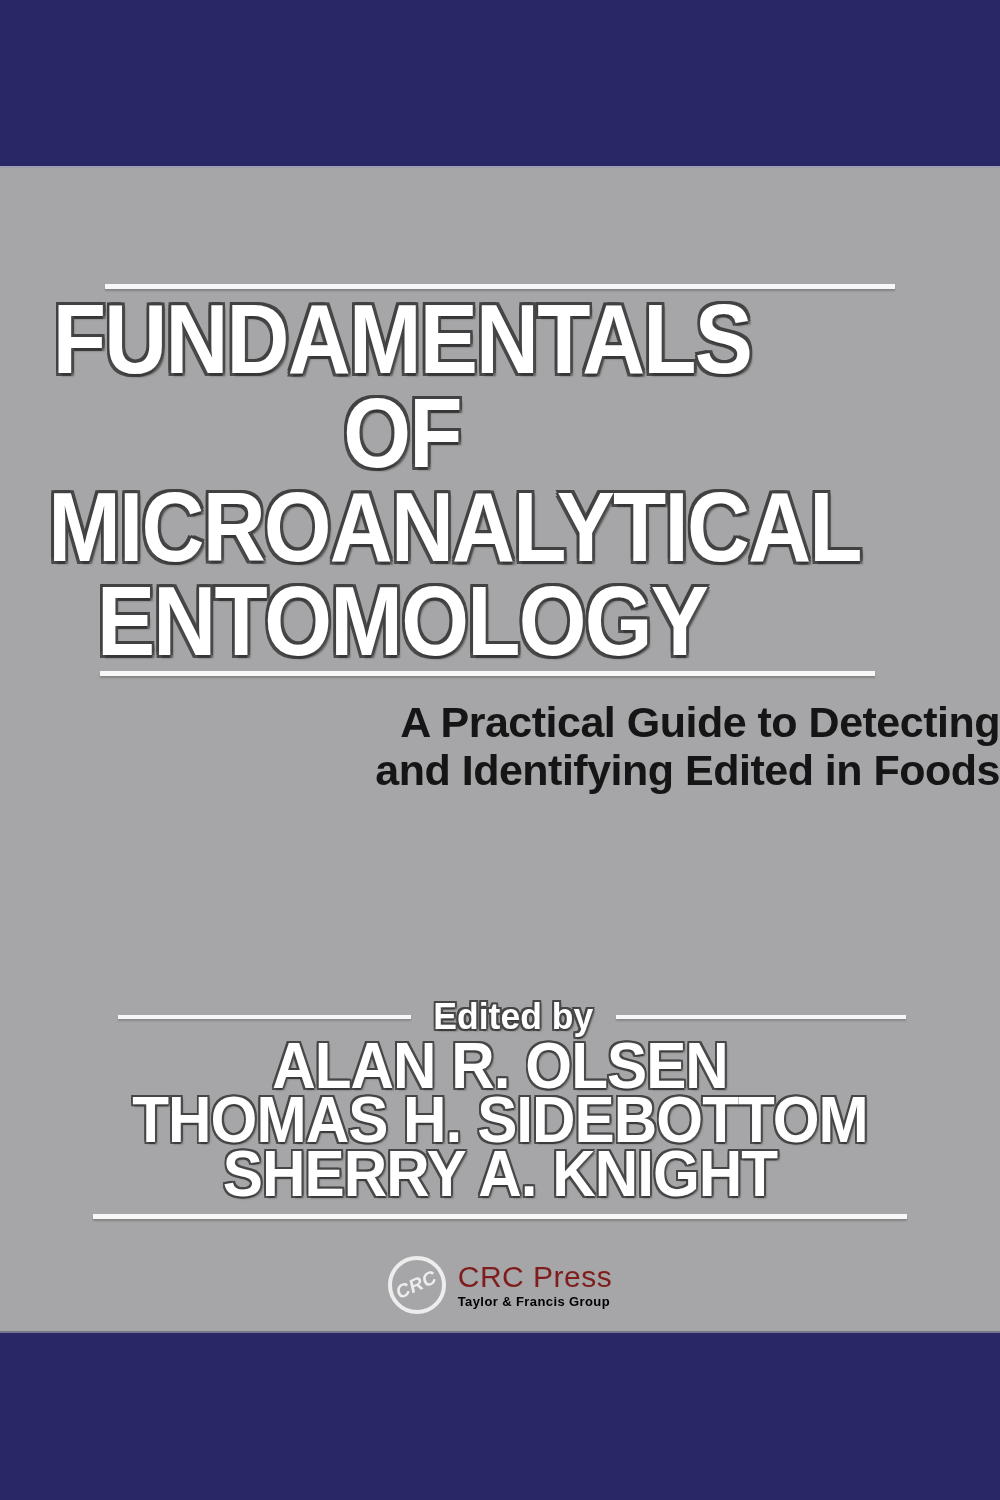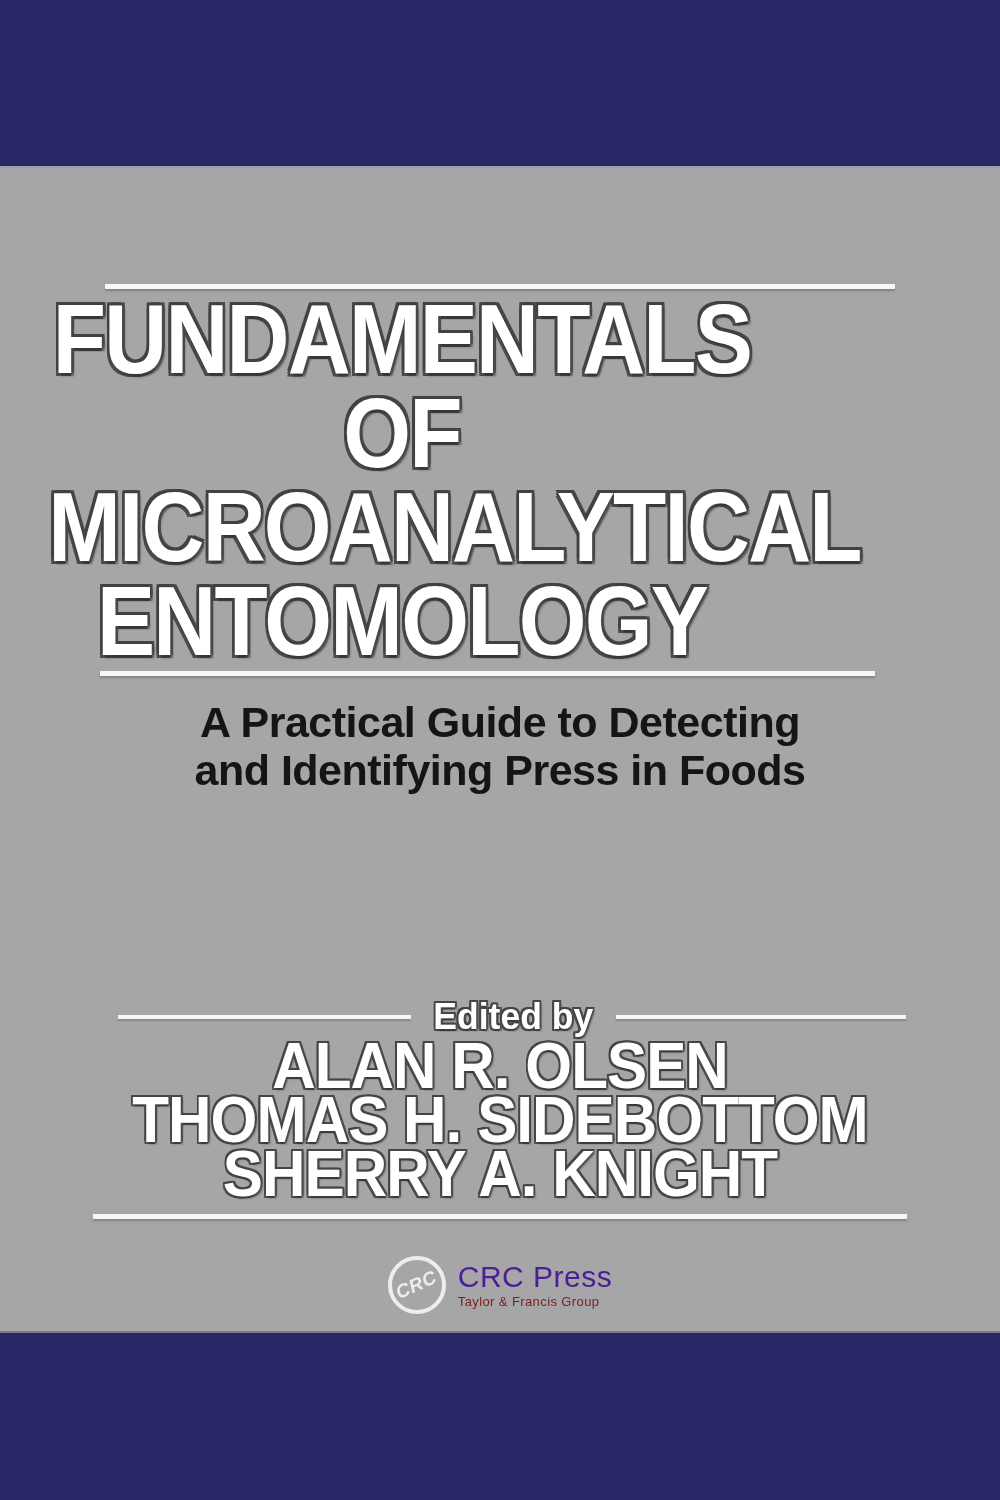--- a/index.html
+++ b/index.html
@@ -53,21 +53,21 @@
 
   .title {
     position:absolute; left:0; top:292px; width:804px; margin:0;
     text-align:center; font-size:99px; line-height:94px; font-weight:bold;
     letter-spacing:-2px;
   }
   .tline { display:block; transform:scaleX(0.88); }
 
   .subtitle {
     position:absolute; left:0; top:698px; width:1000px; margin:0;
-    text-align:center; font-size:43px; line-height:48px; font-weight:bold;
+    text-align:right; font-size:43px; line-height:48px; font-weight:bold;
     color:#151515; letter-spacing:-0.5px;
   }
   .sline { display:block; }
 
   .edited-row {
     position:absolute; left:0; top:993px; width:1000px; height:48px;
     display:flex; align-items:center; justify-content:center;margin-left:12px;
   }
   .erule {
     height:4px; background:#f7f7f7; flex:0 0 auto;
@@ -96,25 +96,25 @@
     border:4px solid #ededed; border-radius:50%;
     display:flex; align-items:center; justify-content:center;
     flex:0 0 auto;
   }
   .logo-crc {
     color:#ededed; font-weight:bold; font-style:italic; font-size:19px;
     letter-spacing:0.5px; transform:rotate(-24deg); display:inline-block;
   }
   .publisher-text { display:flex; flex-direction:column; margin-left:12px; }
   .publisher-name {
-    color:#4c1d95; font-size:30px; font-weight:normal; letter-spacing:0.5px;
+    color:#7f1d1d; font-size:30px; font-weight:normal; letter-spacing:0.5px;
     line-height:32px;
   }
   .publisher-group {
-    color:#7f1d1d; font-size:13px; font-weight:normal; letter-spacing:0.4px;
+    color:#000000; font-size:13px; font-weight:bold; letter-spacing:0.4px;
     margin-top:1px;
   }
 </style>
 </head>
 <body>
 
 <div class="cover">
   <div class="band-top"></div>
   <div class="band-bottom"></div>
 
@@ -124,21 +124,21 @@
     <span class="tline">FUNDAMENTALS</span>
     <span class="tline">OF</span>
     <span class="tline">MICROANALYTICAL</span>
     <span class="tline">ENTOMOLOGY</span>
   </h1>
 
   <div class="rule rule-mid"></div>
 
   <h2 class="subtitle">
     <span class="sline">A Practical Guide to Detecting</span>
-    <span class="sline">and Identifying Press in Foods</span>
+    <span class="sline">and Identifying Edited in Foods</span>
   </h2>
 
   <div class="edited-row">
     <span class="erule erule-left"></span>
     <span class="edited-label emboss-sm">Edited by</span>
     <span class="erule erule-right"></span>
   </div>
 
   <div class="editors emboss-sm">
     <span class="ename">ALAN R. OLSEN</span>

